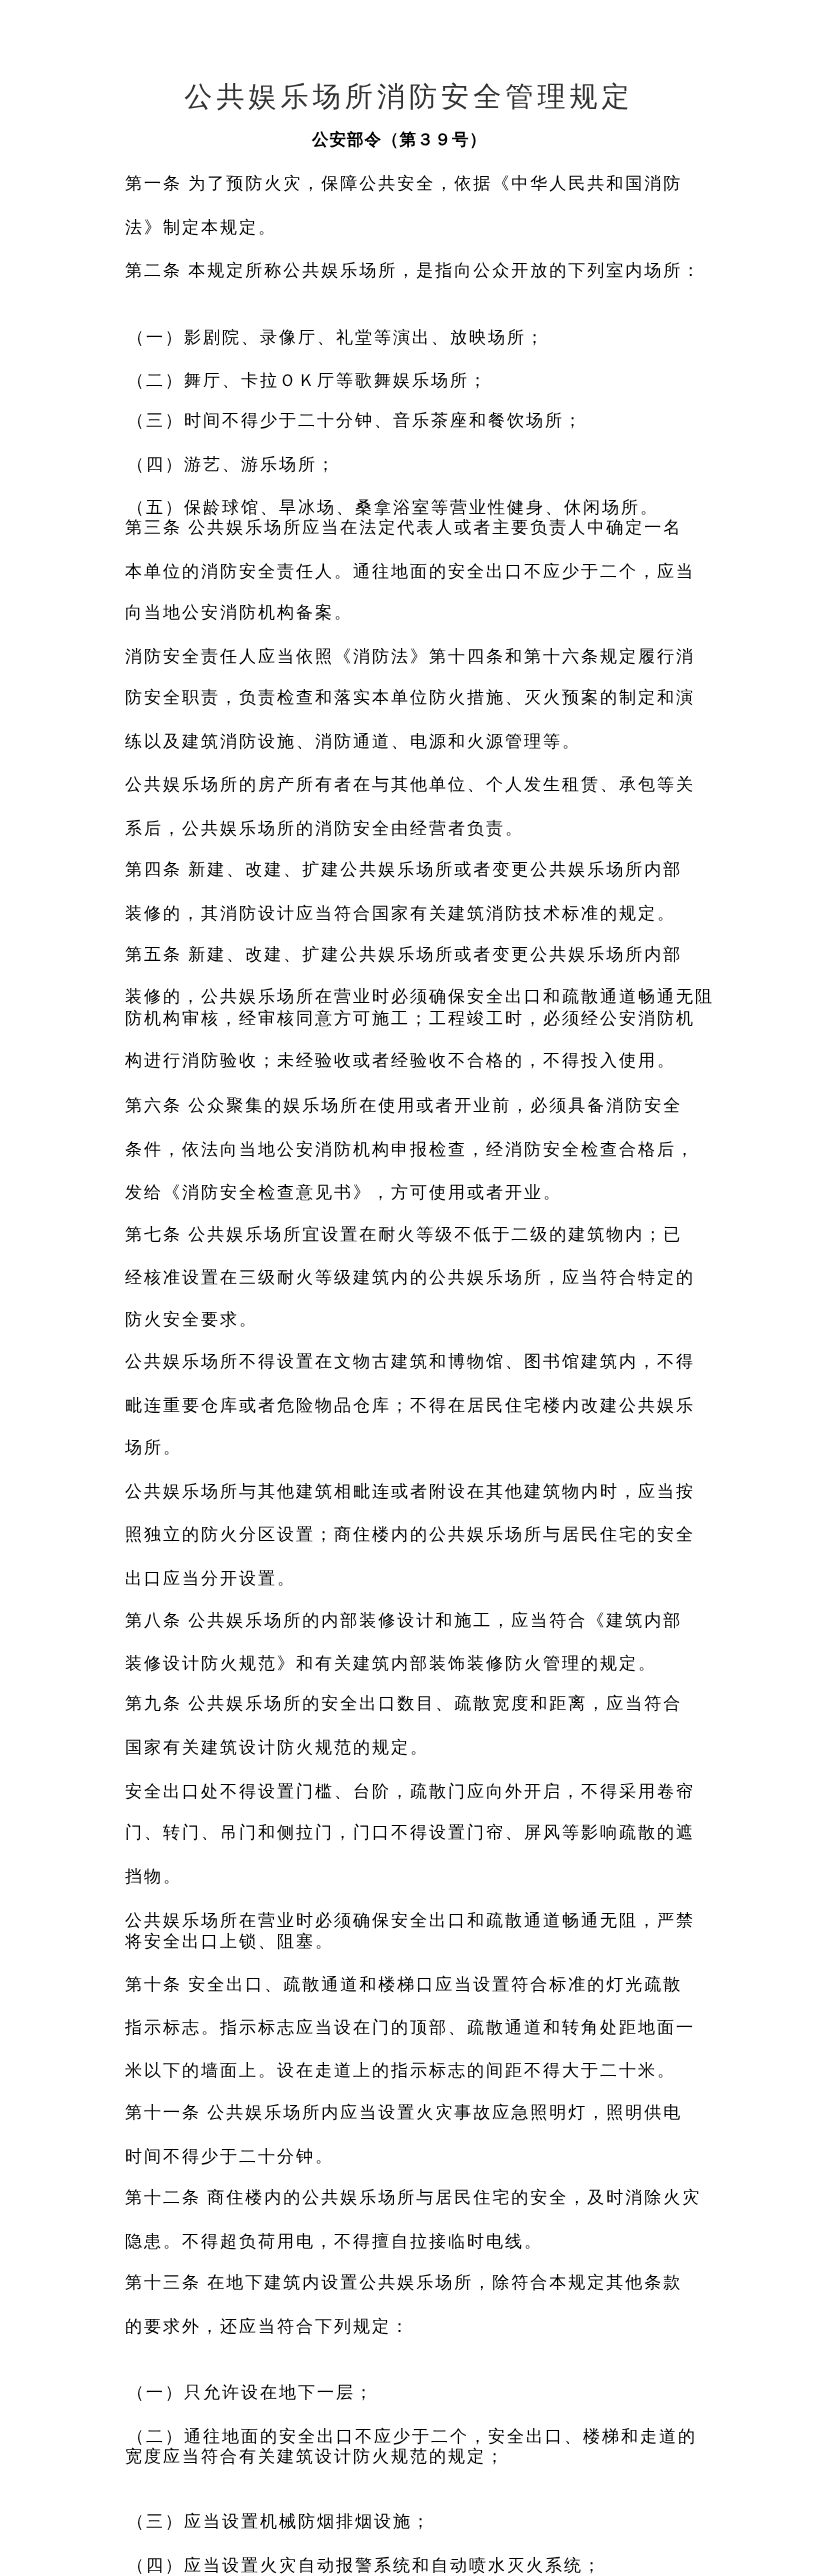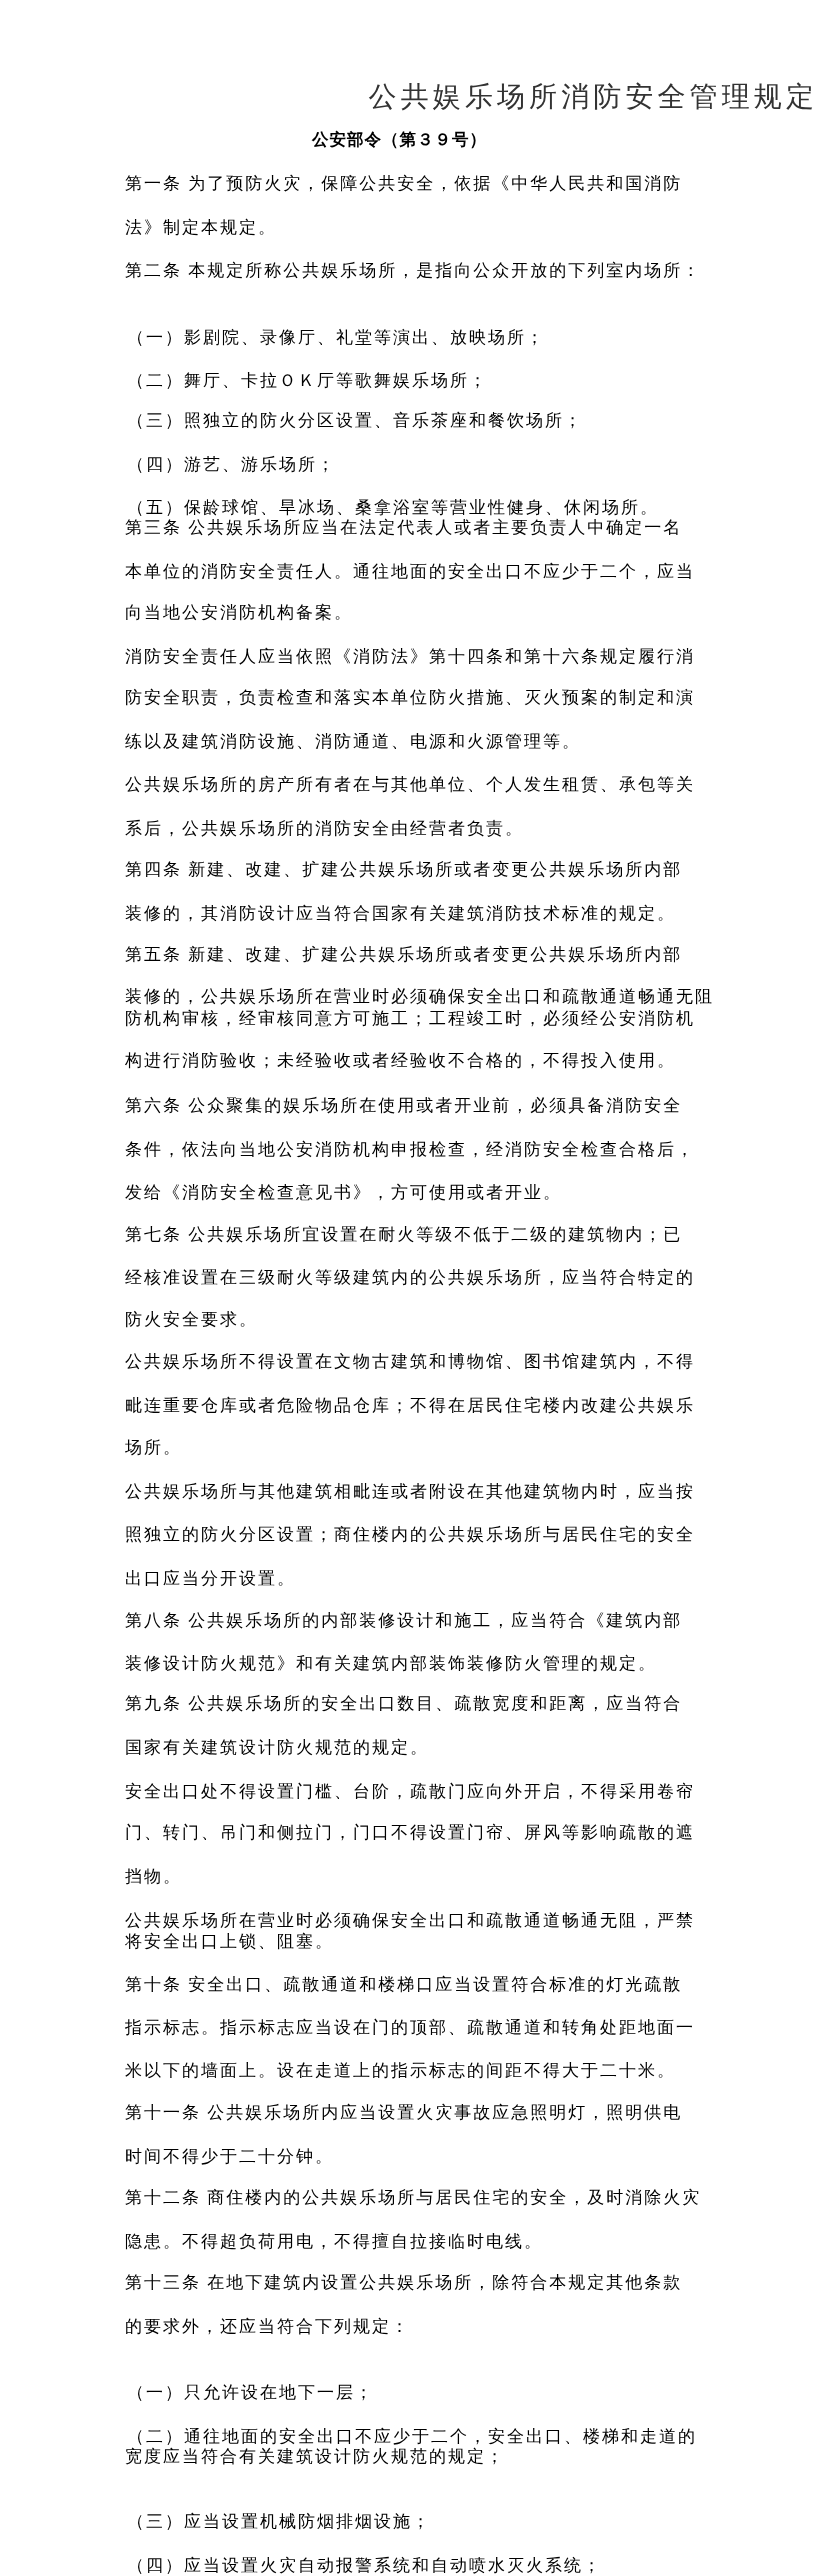--- a/index.html
+++ b/index.html
@@ -1,20 +1,20 @@
 <!DOCTYPE html>
 <html style="font-size:8.2px"><head>
 <meta charset="utf-8">
 <style>
   html, body { margin: 0; padding: 0; background: #ffffff; }
   body { width: 818px; height: 3509px; position: relative; overflow: hidden; }
   .page { position: absolute; left: 0; top: 0; width: 818px; height: 3509px; background: #ffffff; }
   .title {
     position: absolute; left: 0; width: 818px; top: 80px; height: 33px;
-    text-align: right; font-family: "Liberation Serif", "DejaVu Serif", serif;
+    text-align: center; font-family: "Liberation Serif", "DejaVu Serif", serif;
     font-size: 28px; line-height: 33px; letter-spacing: 4.1px; color: #333333; white-space: nowrap;
   }
   .subtitle {
     position: absolute; left: 0; width: 799px; top: 130px; height: 20.6px;
     text-align: center; font-family: "Liberation Serif", "DejaVu Serif", serif;
     font-size: 16.5px; line-height: 20.6px; letter-spacing: 1px; font-weight: bold; color: #000000; white-space: nowrap;
   }
   .line {
     position: absolute; left: 125px; width: 577px; height: 19.6px;
     font-family: "Liberation Serif", "DejaVu Serif", serif;
@@ -27,21 +27,21 @@
 
 <div class="page">
   <div class="title">公共娱乐场所消防安全管理规定</div>
   <div class="subtitle">公安部令（第３９号）</div>
 
   <div class="line" style="top:174px">第一条  为了预防火灾，保障公共安全，依据《中华人民共和国消防</div>
   <div class="line" style="top:218px">法》制定本规定。</div>
   <div class="line" style="top:261px">第二条  本规定所称公共娱乐场所，是指向公众开放的下列室内场所：</div>
   <div class="line item" style="top:304px">（一）影剧院、录像厅、礼堂等演出、放映场所；</div>
   <div class="line item" style="top:347px">（二）舞厅、卡拉ＯＫ厅等歌舞娱乐场所；</div>
-  <div class="line item" style="top:387px">（三）照独立的防火分区设置、音乐茶座和餐饮场所；</div>
+  <div class="line item" style="top:387px">（三）时间不得少于二十分钟、音乐茶座和餐饮场所；</div>
   <div class="line item" style="top:431px">（四）游艺、游乐场所；</div>
   <div class="line item" style="top:474px">（五）保龄球馆、旱冰场、桑拿浴室等营业性健身、休闲场所。</div>
   <div class="line" style="top:518px">第三条  公共娱乐场所应当在法定代表人或者主要负责人中确定一名</div>
   <div class="line" style="top:562px">本单位的消防安全责任人。通往地面的安全出口不应少于二个，应当</div>
   <div class="line" style="top:603px">向当地公安消防机构备案。</div>
   <div class="line" style="top:647px">消防安全责任人应当依照《消防法》第十四条和第十六条规定履行消</div>
   <div class="line" style="top:688px">防安全职责，负责检查和落实本单位防火措施、灭火预案的制定和演</div>
   <div class="line" style="top:732px">练以及建筑消防设施、消防通道、电源和火源管理等。</div>
   <div class="line" style="top:775px">公共娱乐场所的房产所有者在与其他单位、个人发生租赁、承包等关</div>
   <div class="line" style="top:819px">系后，公共娱乐场所的消防安全由经营者负责。</div>

